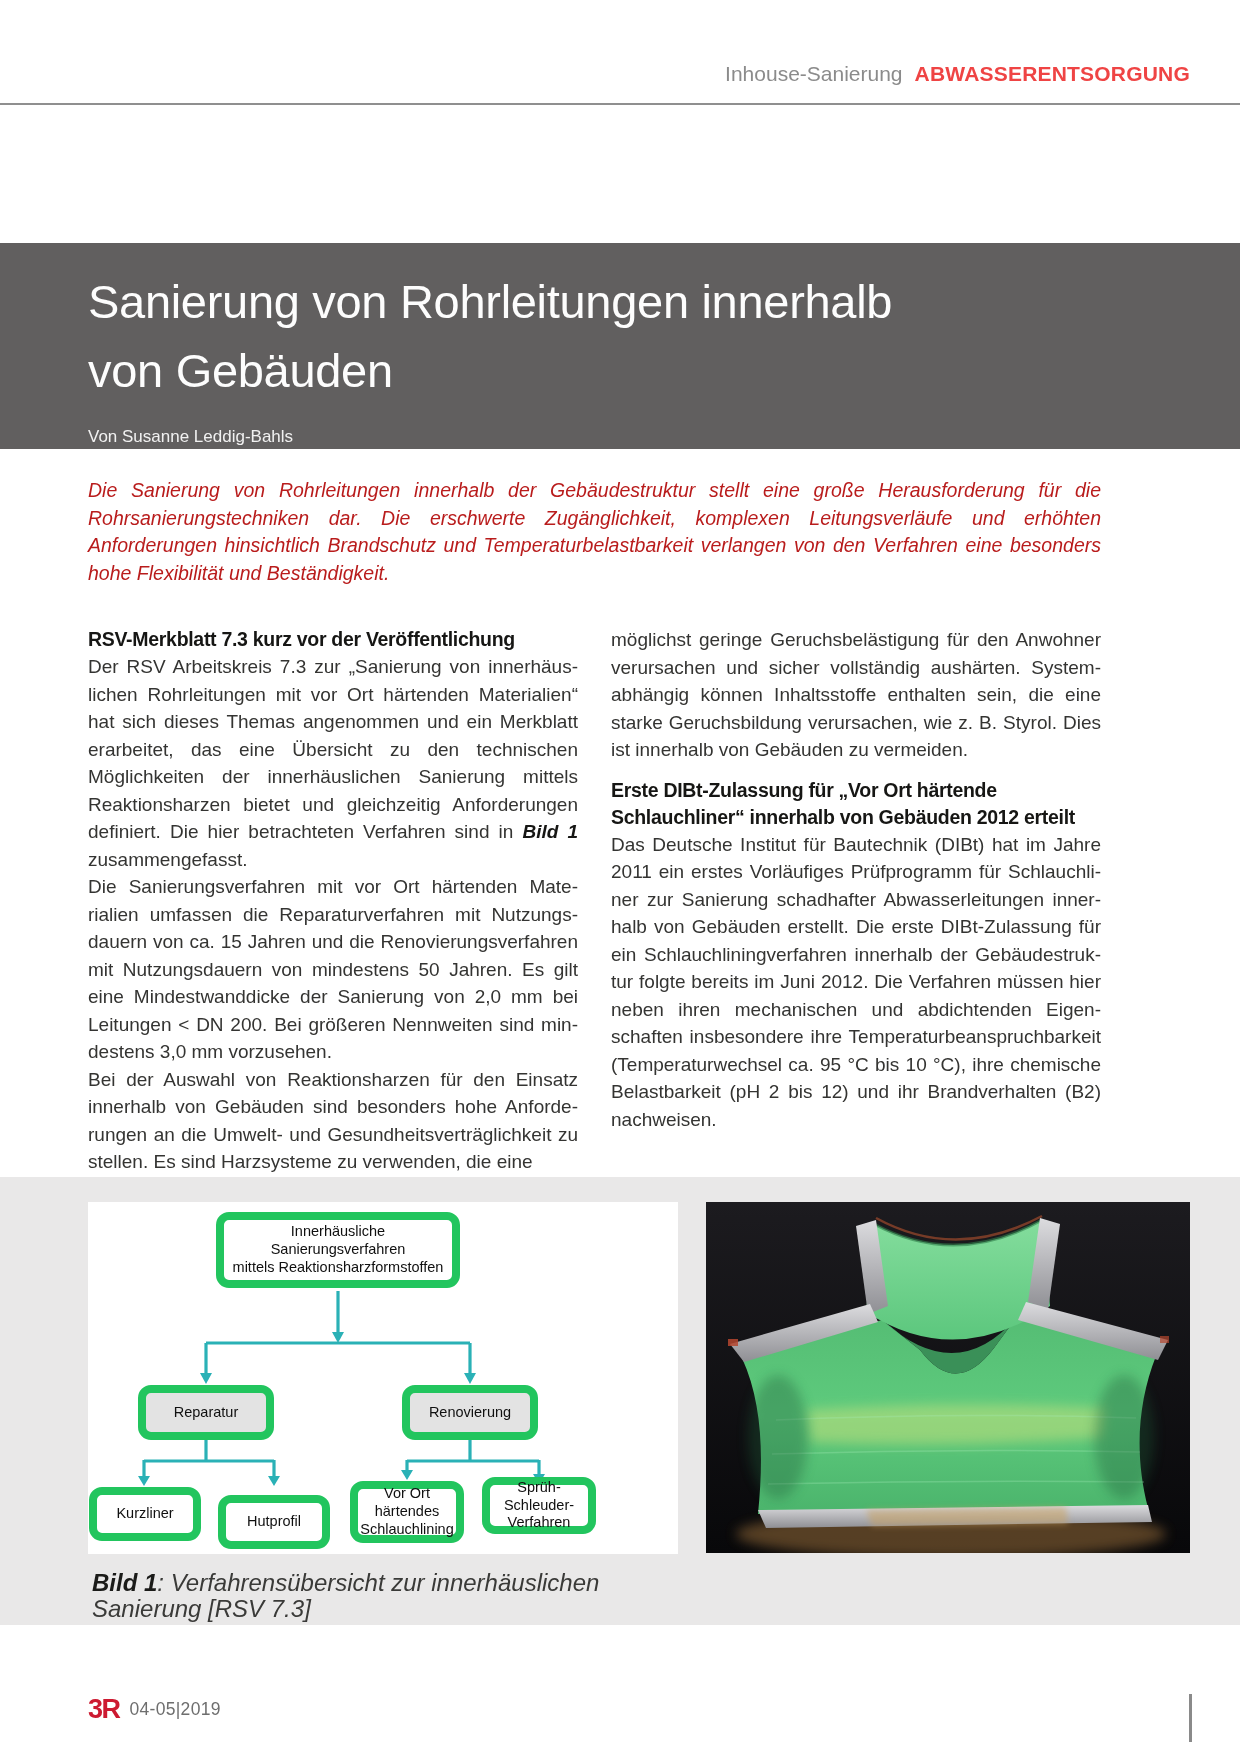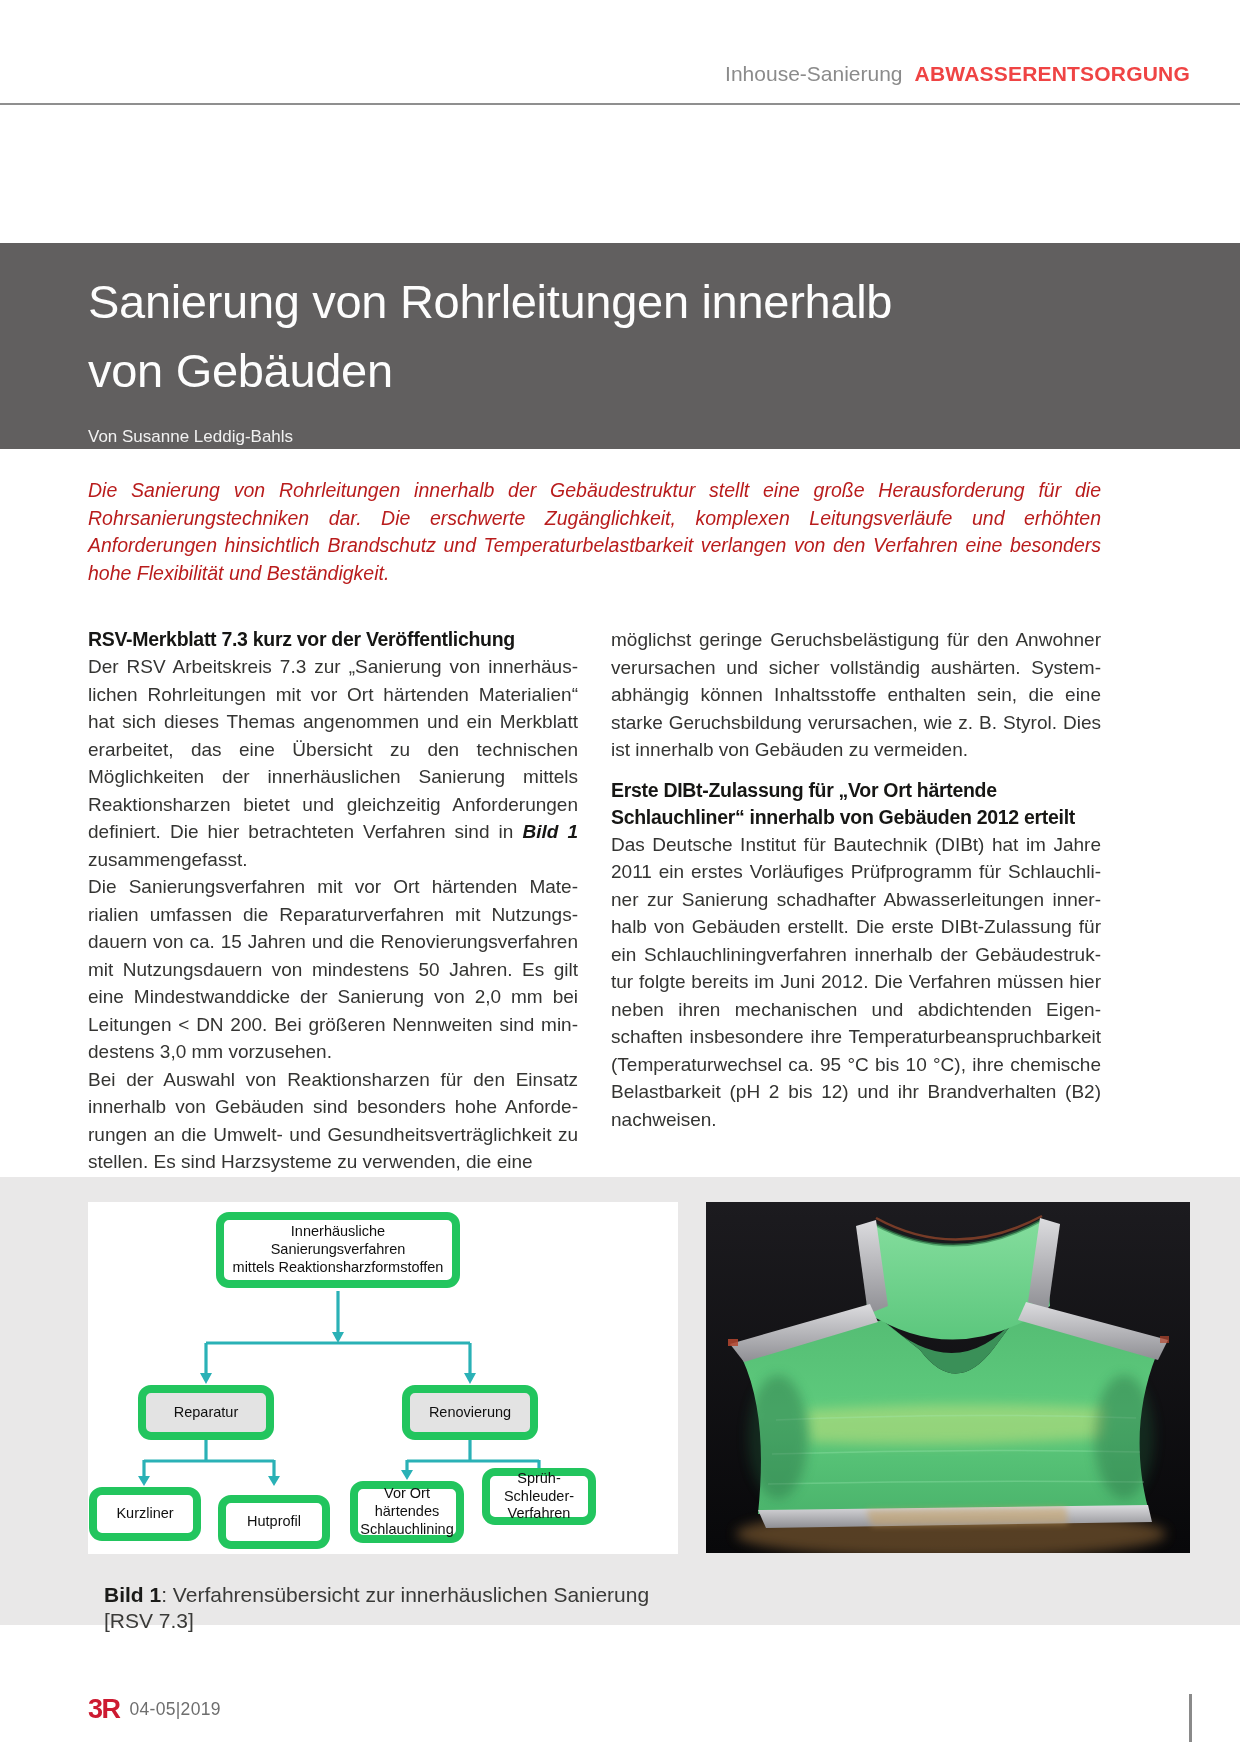--- a/index.html
+++ b/index.html
@@ -31,21 +31,21 @@
 
   
   .figband{position:absolute;top:1177px;left:0;width:1240px;height:448px;background:#e9e8e8;}
   .chartpanel{position:absolute;left:88px;top:25px;width:590px;height:352px;background:#ffffff;}
   .flowlines{position:absolute;left:0;top:0;}
   .node{position:absolute;display:flex;align-items:center;justify-content:center;text-align:center;
         box-sizing:border-box;border:8px solid #22c55e;border-radius:13px;background:#fff;
         font-size:14.5px;line-height:1.22;color:#101010;white-space:pre-line;padding:2px;}
   .node.l2{background:#e3e3e3;}
   .photo{position:absolute;left:706px;top:25px;width:484px;height:351px;}
-  .cap{position:absolute;top:389px;margin:16px;font-size:21px;line-height:26px;color:#3a3a38;}
+  .cap{position:absolute;top:389px;margin:4px;font-style:italic;font-size:24px;line-height:26px;color:#3a3a38;}
   .cap.c1{left:88px;width:590px;}
   .cap.c2{left:706px;width:484px;}
   .cap b{color:#1b1b19;}
 
   
   .footer-left{position:absolute;left:88px;top:1694px;display:flex;align-items:center;}
   .logo3r{color:#cd1a31;font-weight:800;font-size:27px;letter-spacing:-1.5px;margin-right:10px;}
   .issue{color:#6e6e6e;font-size:17.5px;letter-spacing:0.3px;}
   .pageno{position:absolute;left:1120px;top:1754px;width:58px;color:#6e6e6e;font-size:20px;}
   .pagebar{position:absolute;left:1189px;top:1694px;width:3px;height:48px;background:#8a8a8a;}
@@ -112,21 +112,21 @@
       </svg>
       <div class="node root" style="left:128px;top:10px;width:244px;height:76px">Innerhäusliche Sanierungsverfahren
 mittels Reaktionsharzformstoffen</div>
       <div class="node l2" style="left:50px;top:183px;width:136px;height:55px">Reparatur</div>
       <div class="node l2" style="left:314px;top:183px;width:136px;height:55px">Renovierung</div>
       <div class="node l3" style="left:1px;top:285px;width:112px;height:54px">Kurzliner</div>
       <div class="node l3" style="left:130px;top:293px;width:112px;height:54px">Hutprofil</div>
       <div class="node l3" style="left:262px;top:279px;width:114px;height:62px">Vor Ort
 härtendes
 Schlauchlining</div>
-      <div class="node l3" style="left:394px;top:266px;width:114px;height:57px">Sprüh-Schleuder-
+      <div class="node l3" style="left:394px;top:275px;width:114px;height:57px">Sprüh-Schleuder-
 Verfahren</div>
     </div>
 
     <div class="photo">
       <svg width="484" height="351" viewBox="0 0 484 351">
         <defs>
           <linearGradient id="bgG" x1="0" y1="0" x2="0" y2="1">
             <stop offset="0" stop-color="#1c1b1f"></stop>
             <stop offset="1" stop-color="#08080a"></stop>
           </linearGradient>

